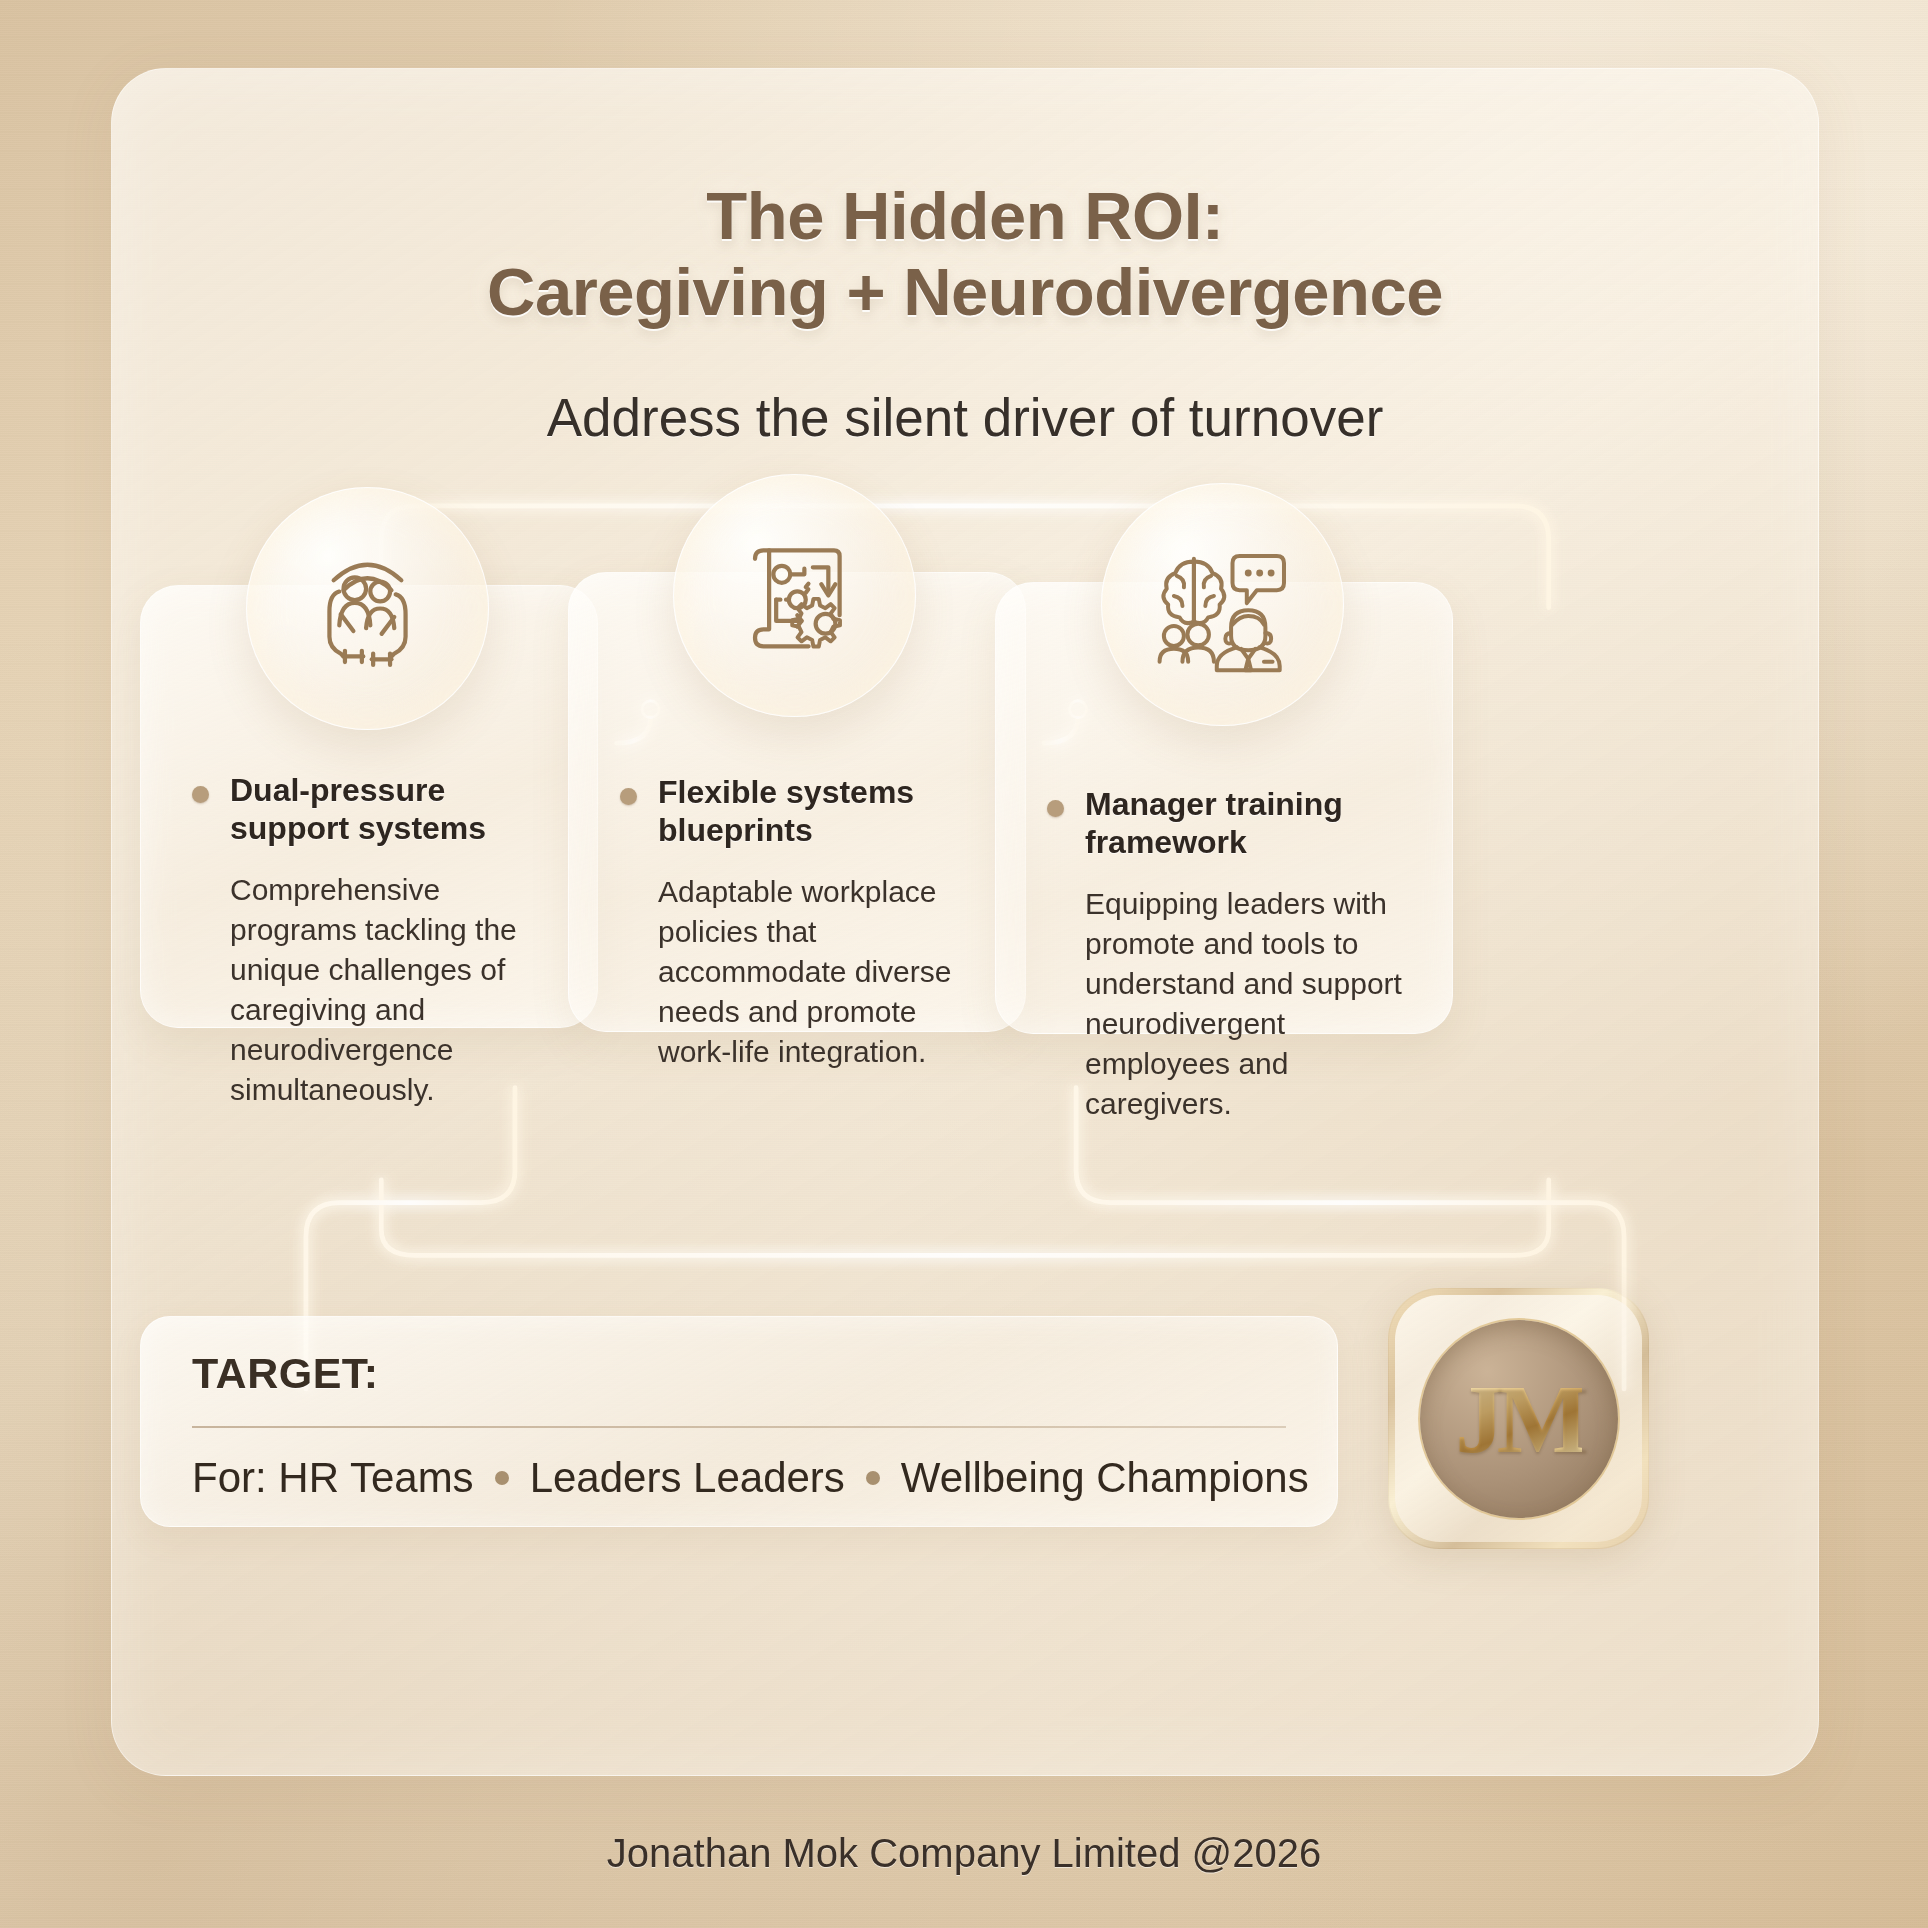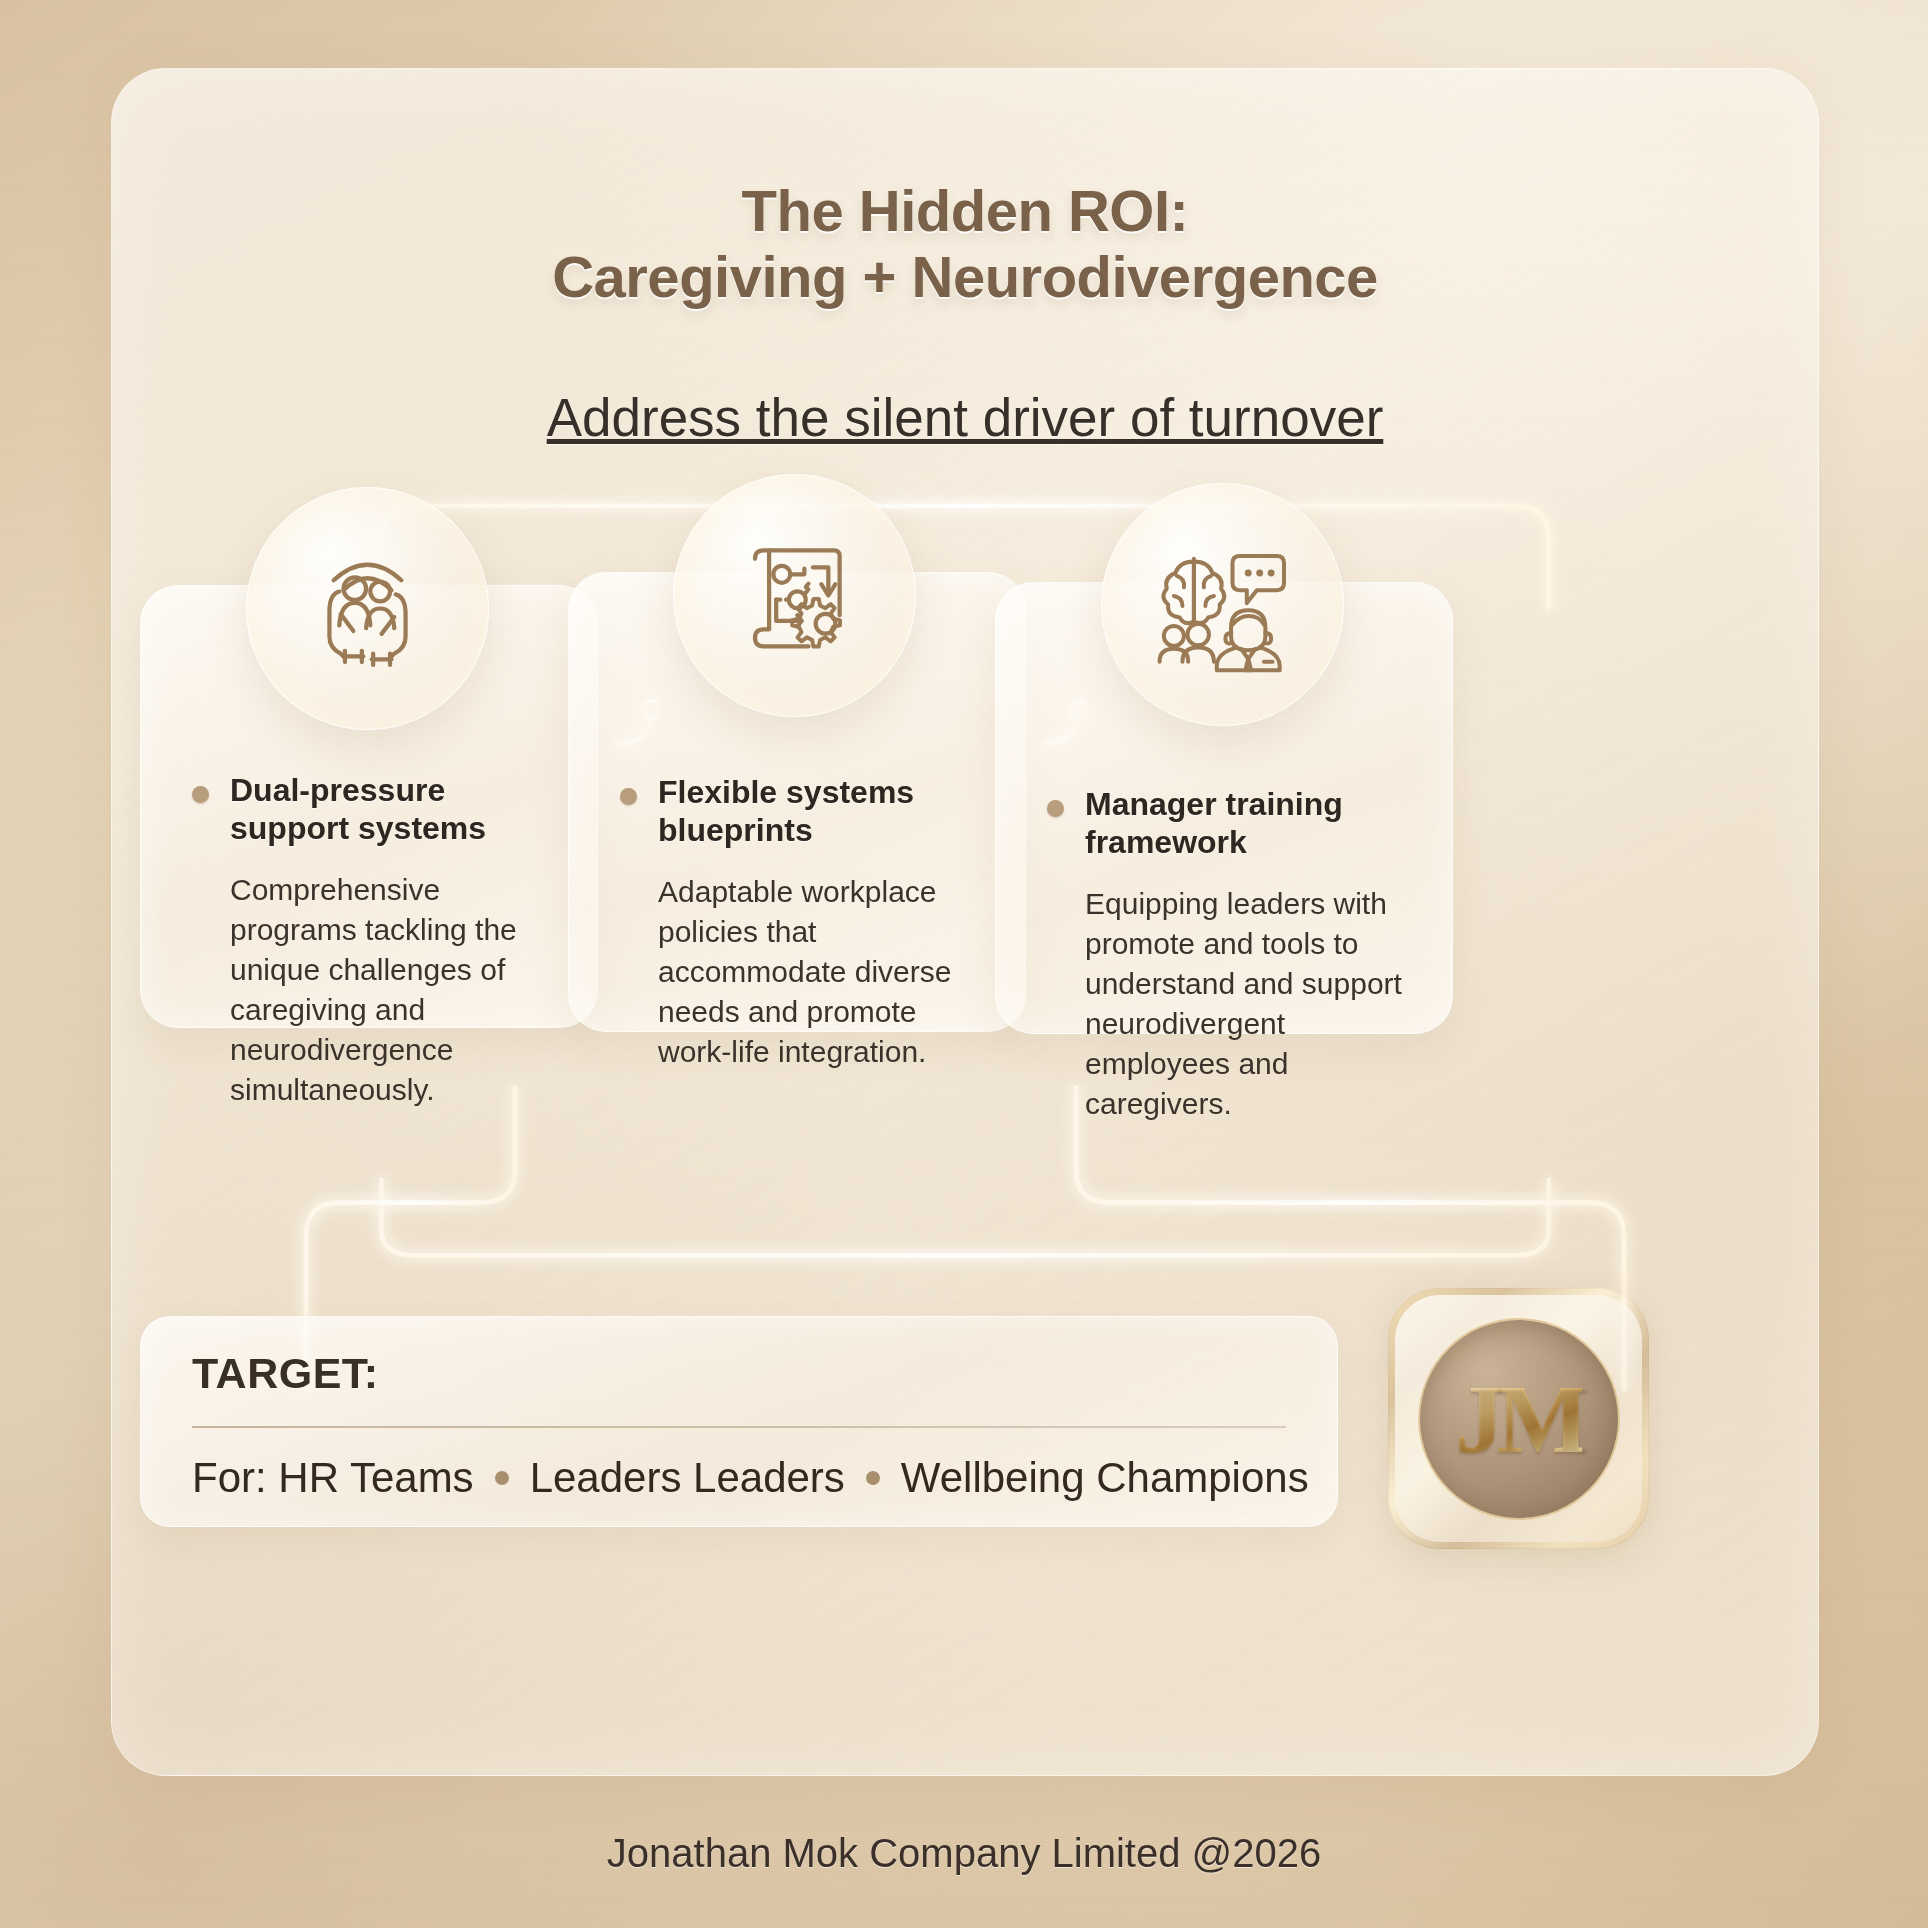--- a/index.html
+++ b/index.html
@@ -22,31 +22,30 @@
     border-radius:55px;
     background:linear-gradient(150deg,rgba(255,252,246,0.68),rgba(252,246,236,0.40) 48%,rgba(255,250,241,0.56));
     box-shadow:0 1.9px 66px rgba(255,255,255,0.28) inset, 0 9.4px 56px rgba(150,115,70,0.09);
     border:0.9px solid rgba(255,255,255,0.55);
     overflow:hidden;
   }
 
   
   .title{
     position:absolute;left:0;right:0;top:109px;text-align:center;
-    font-size:58px;line-height:1.14;font-weight:bold;letter-spacing:-0.5px;
+    font-size:67px;line-height:1.14;font-weight:bold;letter-spacing:-0.5px;
     color:#7a6149;
     text-shadow:0 1.9px 0 rgba(255,255,255,0.85),0 0 24.5px rgba(255,248,235,0.9),0 4.7px 11.3px rgba(120,90,58,0.22);
   }
   .title .l1{display:block;}
   .title .l2{display:block;}
   .subtitle{
     position:absolute;left:0;right:0;top:318px;text-align:center;
     font-size:53px;color:#37302a;font-weight:normal;
     text-shadow:0 0.9px 0 rgba(255,255,255,0.7);
-    text-decoration:underline;
   }
 
   
   .wires{position:absolute;left:0;top:0;width:1706px;height:1706px;pointer-events:none;}
 
   
   .card{
     position:absolute;width:456px;border-radius:38px;
     background:linear-gradient(160deg,rgba(255,253,249,0.80),rgba(250,243,232,0.52) 55%,rgba(255,251,244,0.70));
     border:0.9px solid rgba(255,255,255,0.72);

